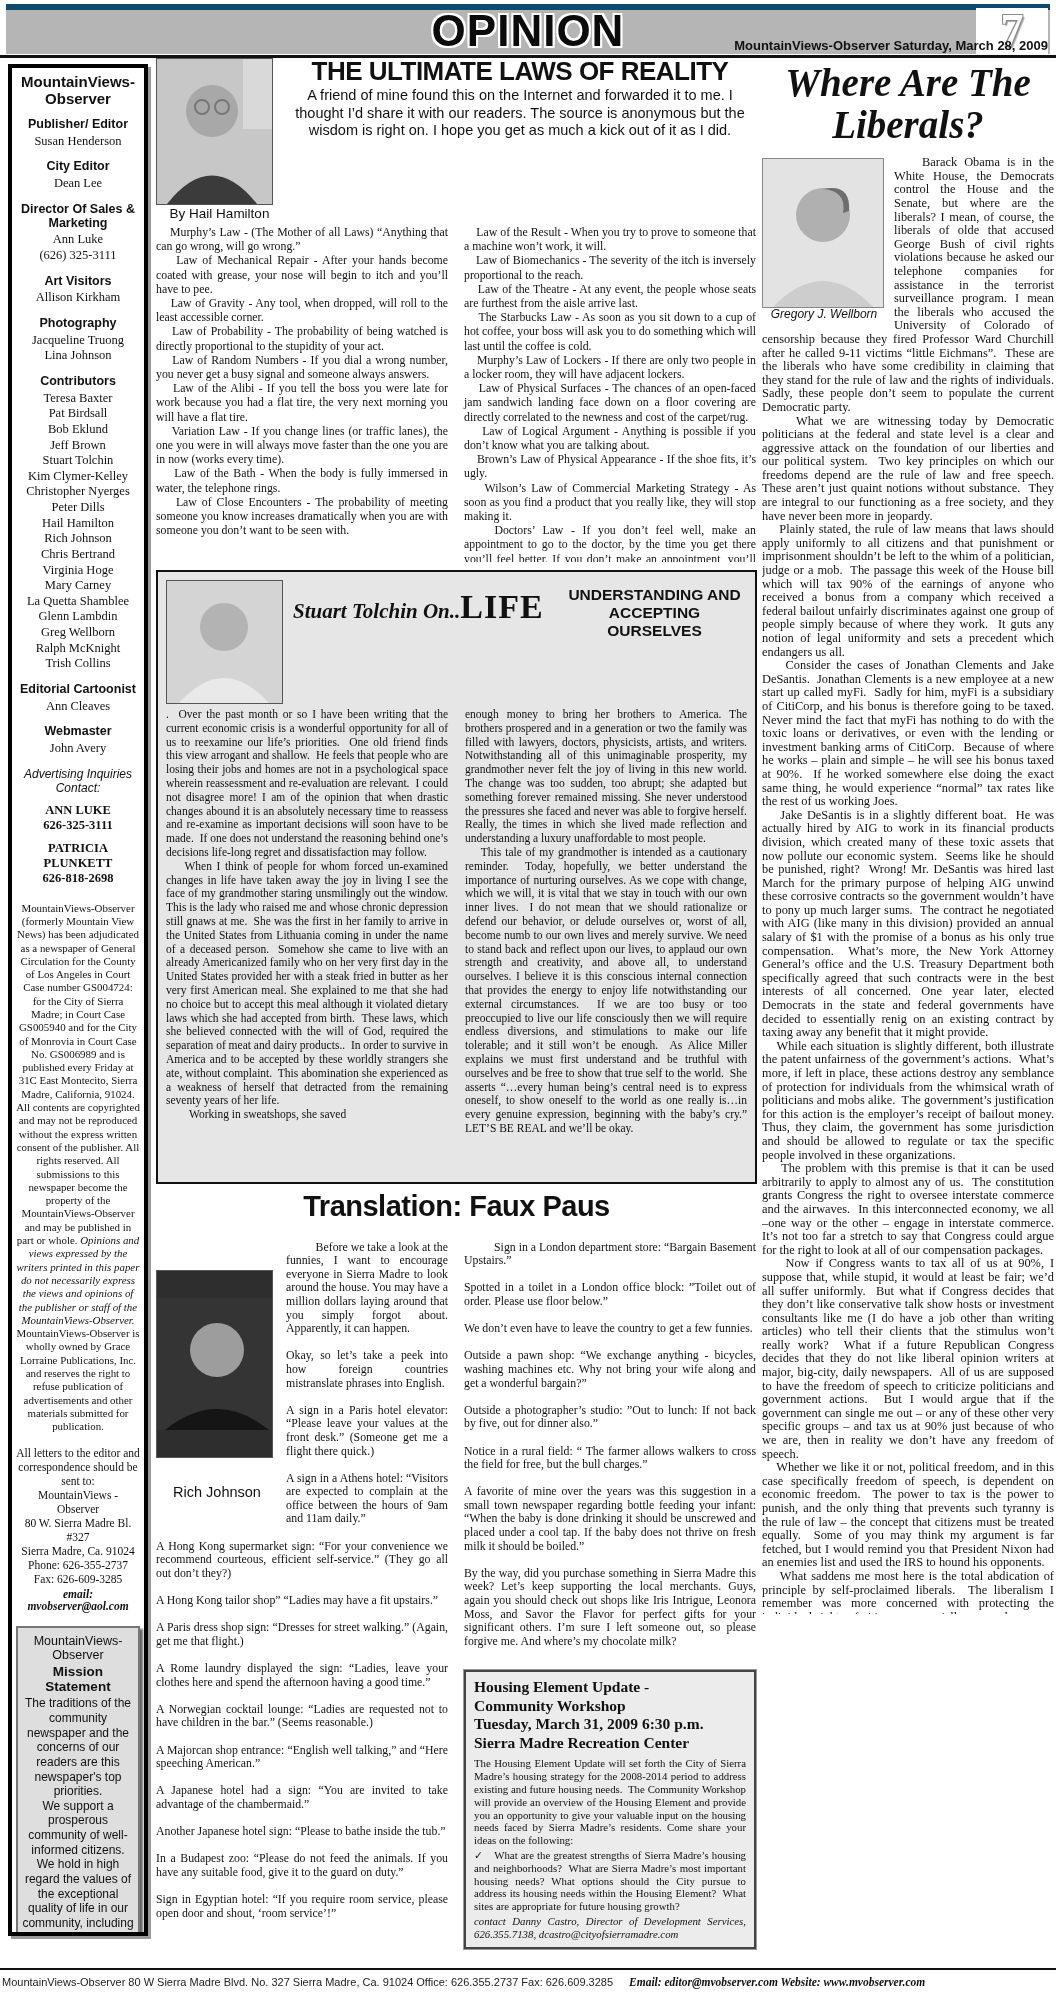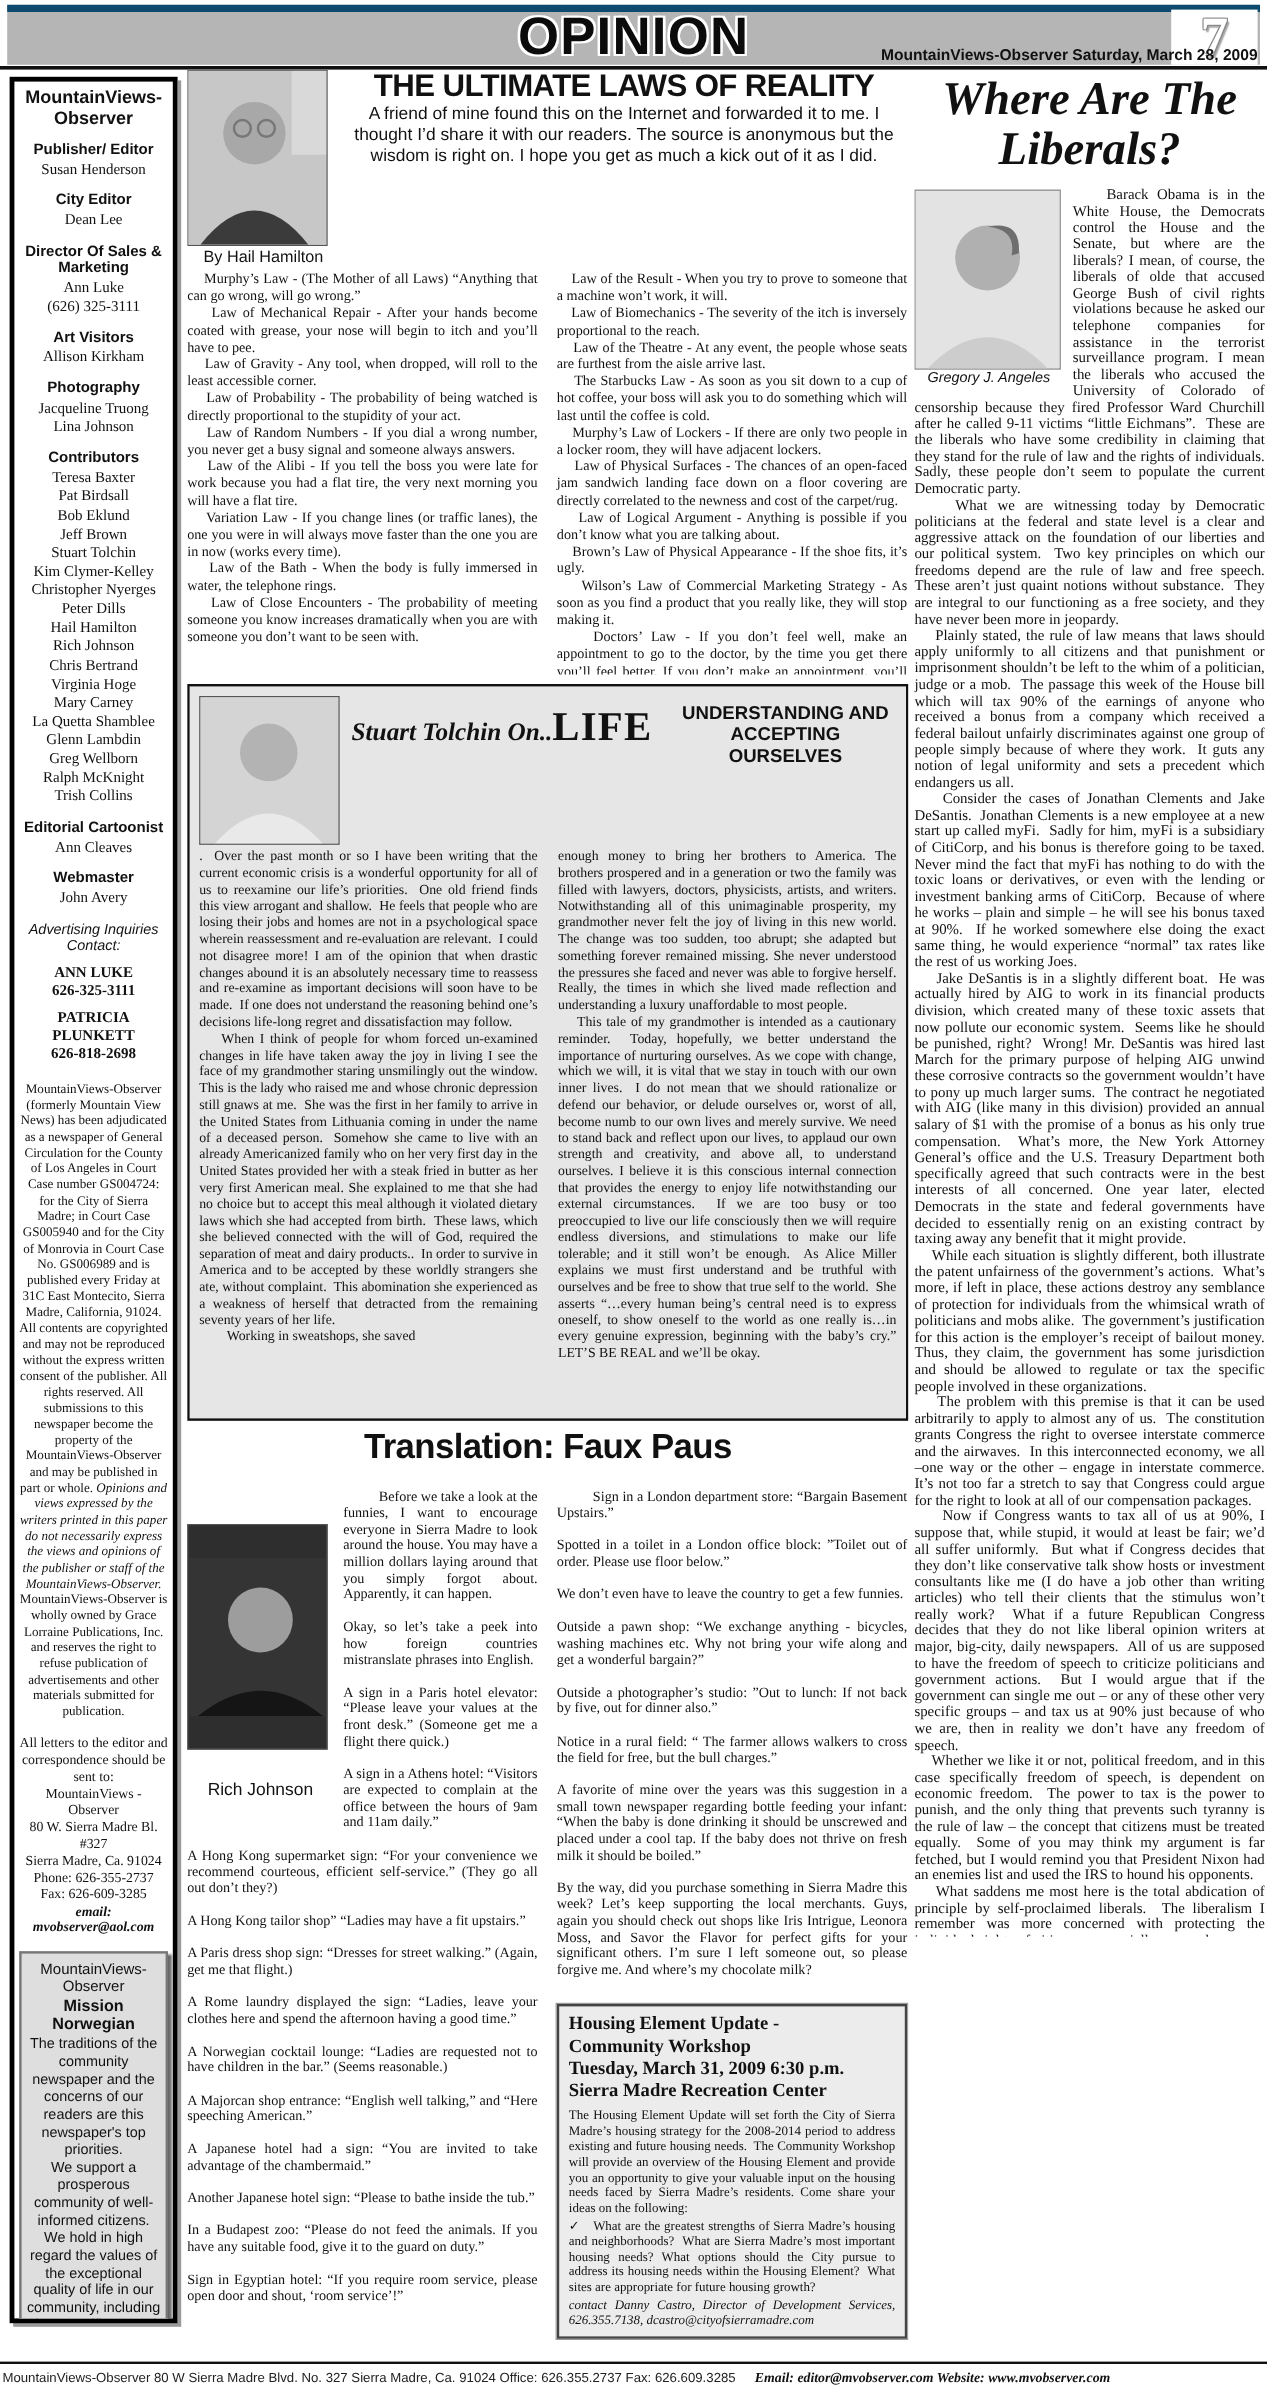--- a/index.html
+++ b/index.html
@@ -155,21 +155,21 @@
     <div class="sb-letters">All letters to the editor and correspondence should be sent to:
 MountainViews - Observer
 80 W. Sierra Madre Bl.  #327
 Sierra Madre, Ca.  91024
 Phone: 626-355-2737
 Fax: 626-609-3285</div>
     <div class="sb-email">email:  mvobserver@aol.com</div>
 
     <div class="mission-box">
       <div class="mission-t1">MountainViews-Observer</div>
-      <div class="mission-t2">Mission Norwegian</div>
+      <div class="mission-t2">Mission Statement</div>
       <div class="mission-body">The traditions of the community newspaper and the concerns of our readers are this newspaper's top priorities.
 We support a prosperous community of well-informed citizens.
 We hold in high regard the values of the exceptional quality of life in our community, including the magnificence of our natural resources.
 Integrity will be our guide.</div>
     </div>
   </div>
 
   <div class="center-col">
 
     <div class="laws">
@@ -312,21 +312,21 @@
     <div class="lib-bodywrap">
       <span class="lib-photo">
         <span class="photo-frame" style="display:block;width:120px;">
           <svg width="120" height="148" viewBox="0 0 120 148">
             <rect width="120" height="148" fill="#e3e3e3"></rect>
             <circle cx="60" cy="56" r="27" fill="#b0b0b0"></circle>
             <path d="M60 30 q28 -6 26 22 l-6 2 q4 -22 -20 -24 Z" fill="#6e6e6e"></path>
             <path d="M10 148 Q60 96 110 148 Z" fill="#cdcdcd"></path>
           </svg>
         </span>
-        <span class="lib-caption" style="display:block;">Gregory J. Angeles</span>
+        <span class="lib-caption" style="display:block;">Gregory J. Wellborn</span>
       </span><span class="lib-body">    Barack Obama is in the White House, the Democrats control the House and the Senate, but where are the liberals? I mean, of course, the liberals of olde that accused George Bush of civil rights violations because he asked our telephone companies for assistance in the terrorist surveillance program. I mean the liberals who accused the University of Colorado of censorship because they fired Professor Ward Churchill after he called 9-11 victims “little Eichmans”.  These are the liberals who have some credibility in claiming that they stand for the rule of law and the rights of individuals.  Sadly, these people don’t seem to populate the current Democratic party.
     What we are witnessing today by Democratic politicians at the federal and state level is a clear and aggressive attack on the foundation of our liberties and our political system.  Two key principles on which our freedoms depend are the rule of law and free speech.  These aren’t just quaint notions without substance.  They are integral to our functioning as a free society, and they have never been more in jeopardy.
     Plainly stated, the rule of law means that laws should apply uniformly to all citizens and that punishment or imprisonment shouldn’t be left to the whim of a politician, judge or a mob.  The passage this week of the House bill which will tax 90% of the earnings of anyone who received a bonus from a company which received a federal bailout unfairly discriminates against one group of people simply because of where they work.  It guts any notion of legal uniformity and sets a precedent which endangers us all.
     Consider the cases of Jonathan Clements and Jake DeSantis.  Jonathan Clements is a new employee at a new start up called myFi.  Sadly for him, myFi is a subsidiary of CitiCorp, and his bonus is therefore going to be taxed.  Never mind the fact that myFi has nothing to do with the toxic loans or derivatives, or even with the lending or investment banking arms of CitiCorp.  Because of where he works – plain and simple – he will see his bonus taxed at 90%.  If he worked somewhere else doing the exact same thing, he would experience “normal” tax rates like the rest of us working Joes.
     Jake DeSantis is in a slightly different boat.  He was actually hired by AIG to work in its financial products division, which created many of these toxic assets that now pollute our economic system.  Seems like he should be punished, right?  Wrong! Mr. DeSantis was hired last March for the primary purpose of helping AIG unwind these corrosive contracts so the government wouldn’t have to pony up much larger sums.  The contract he negotiated with AIG (like many in this division) provided an annual salary of $1 with the promise of a bonus as his only true compensation.  What’s more, the New York Attorney General’s office and the U.S. Treasury Department both specifically agreed that such contracts were in the best interests of all concerned. One year later, elected Democrats in the state and federal governments have decided to essentially renig on an existing contract by taxing away any benefit that it might provide.
     While each situation is slightly different, both illustrate the patent unfairness of the government’s actions.  What’s more, if left in place, these actions destroy any semblance of protection for individuals from the whimsical wrath of politicians and mobs alike.  The government’s justification for this action is the employer’s receipt of bailout money.  Thus, they claim, the government has some jurisdiction and should be allowed to regulate or tax the specific people involved in these organizations.
     The problem with this premise is that it can be used arbitrarily to apply to almost any of us.  The constitution grants Congress the right to oversee interstate commerce and the airwaves.  In this interconnected economy, we all –one way or the other – engage in interstate commerce.  It’s not too far a stretch to say that Congress could argue for the right to look at all of our compensation packages.
     Now if Congress wants to tax all of us at 90%, I suppose that, while stupid, it would at least be fair; we’d all suffer uniformly.  But what if Congress decides that they don’t like conservative talk show hosts or investment consultants like me (I do have a job other than writing articles) who tell their clients that the stimulus won’t really work?  What if a future Republican Congress decides that they do not like liberal opinion writers at major, big-city, daily newspapers.  All of us are supposed to have the freedom of speech to criticize politicians and government actions.  But I would argue that if the government can single me out – or any of these other very specific groups – and tax us at 90% just because of who we are, then in reality we don’t have any freedom of speech.
     Whether we like it or not, political freedom, and in this case specifically freedom of speech, is dependent on economic freedom.  The power to tax is the power to punish, and the only thing that prevents such tyranny is the rule of law – the concept that citizens must be treated equally.  Some of you may think my argument is far fetched, but I would remind you that President Nixon had an enemies list and used the IRS to hound his opponents.
     What saddens me most here is the total abdication of principle by self-proclaimed liberals.  The liberalism I remember was more concerned with protecting the individual rights of citizens – especially unpopular ones – from government or angry mobs.  I realize that everyone is angry at the state of our economy and that AIG offers a convenient target for that wrath.  But principles don’t mean anything if they aren’t defended when it’s tough or unpopular to do so.  Today, as I look at the political landscape, the people I see taking a principled unpopular stand against government tyranny are conservatives.  I thank God that there are at least 40 of them in the Senate and pray that they will serve as our bulwark against a further erosion of our individual rights and liberties.</span>

